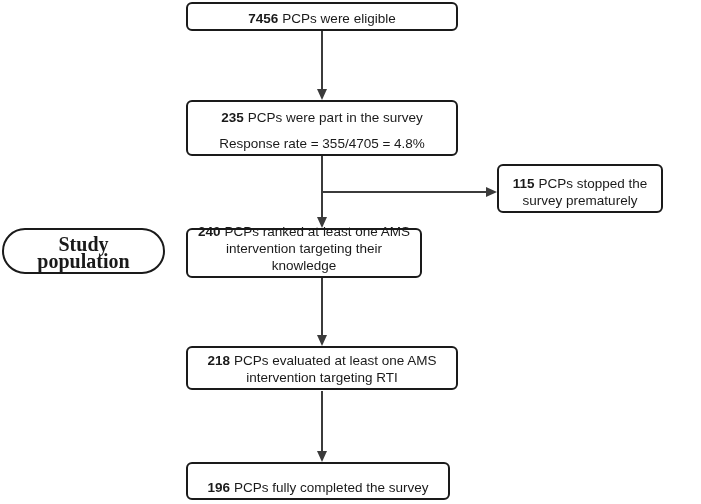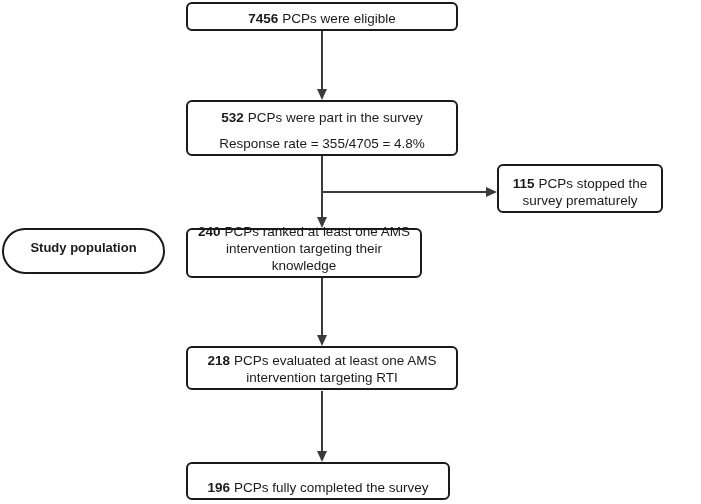--- a/index.html
+++ b/index.html
@@ -39,23 +39,24 @@
     border-top: 11px solid #3b3b3b;
   }
   .arrow-right {
     position: absolute; width: 0; height: 0;
     border-top: 5px solid transparent;
     border-bottom: 5px solid transparent;
     border-left: 11px solid #3b3b3b;
   }
   .oval {
     border-radius: 23px;
-    font-size: 13px;
+    font-size: 20px;
     font-weight: bold;
-    padding: 16px 10px;
+    padding: 2px 10px;
+    font-family: Liberation Serif, serif;
   }
   
   .b-eligible  { left: 186px; top: 2px;   width: 272px; height: 29px; }
   .b-tookpart  { left: 186px; top: 100px; width: 272px; height: 56px; }
   .b-stopped   { left: 497px; top: 164px; width: 166px; height: 49px; }
   .b-ranked    { left: 186px; top: 228px; width: 236px; height: 50px; }
   .b-evaluated { left: 186px; top: 346px; width: 272px; height: 44px; }
   .b-completed { left: 186px; top: 462px; width: 264px; height: 38px; }
   .b-oval      { left: 2px;   top: 228px; width: 163px; height: 46px; }
 
@@ -76,21 +77,21 @@
 <div class="canvas">
 
   <div class="fbox b-eligible">
     <div class="fline"><span class="num">7456</span><span>PCPs were eligible</span></div>
   </div>
 
   <div class="vline l1"></div>
   <div class="arrow-down h1"></div>
 
   <div class="fbox b-tookpart">
-    <div class="fline"><span class="num">532</span><span>PCPs were part in the survey</span></div>
+    <div class="fline"><span class="num">235</span><span>PCPs were part in the survey</span></div>
     <div class="fline sub">Response rate = 355/4705 = 4.8%</div>
   </div>
 
   <div class="vline l2"></div>
   <div class="arrow-down h2"></div>
   <div class="hline lb"></div>
   <div class="arrow-right hb"></div>
 
   <div class="fbox b-stopped">
     <div class="fline"><span class="num">115</span><span>PCPs stopped the survey prematurely</span></div>

